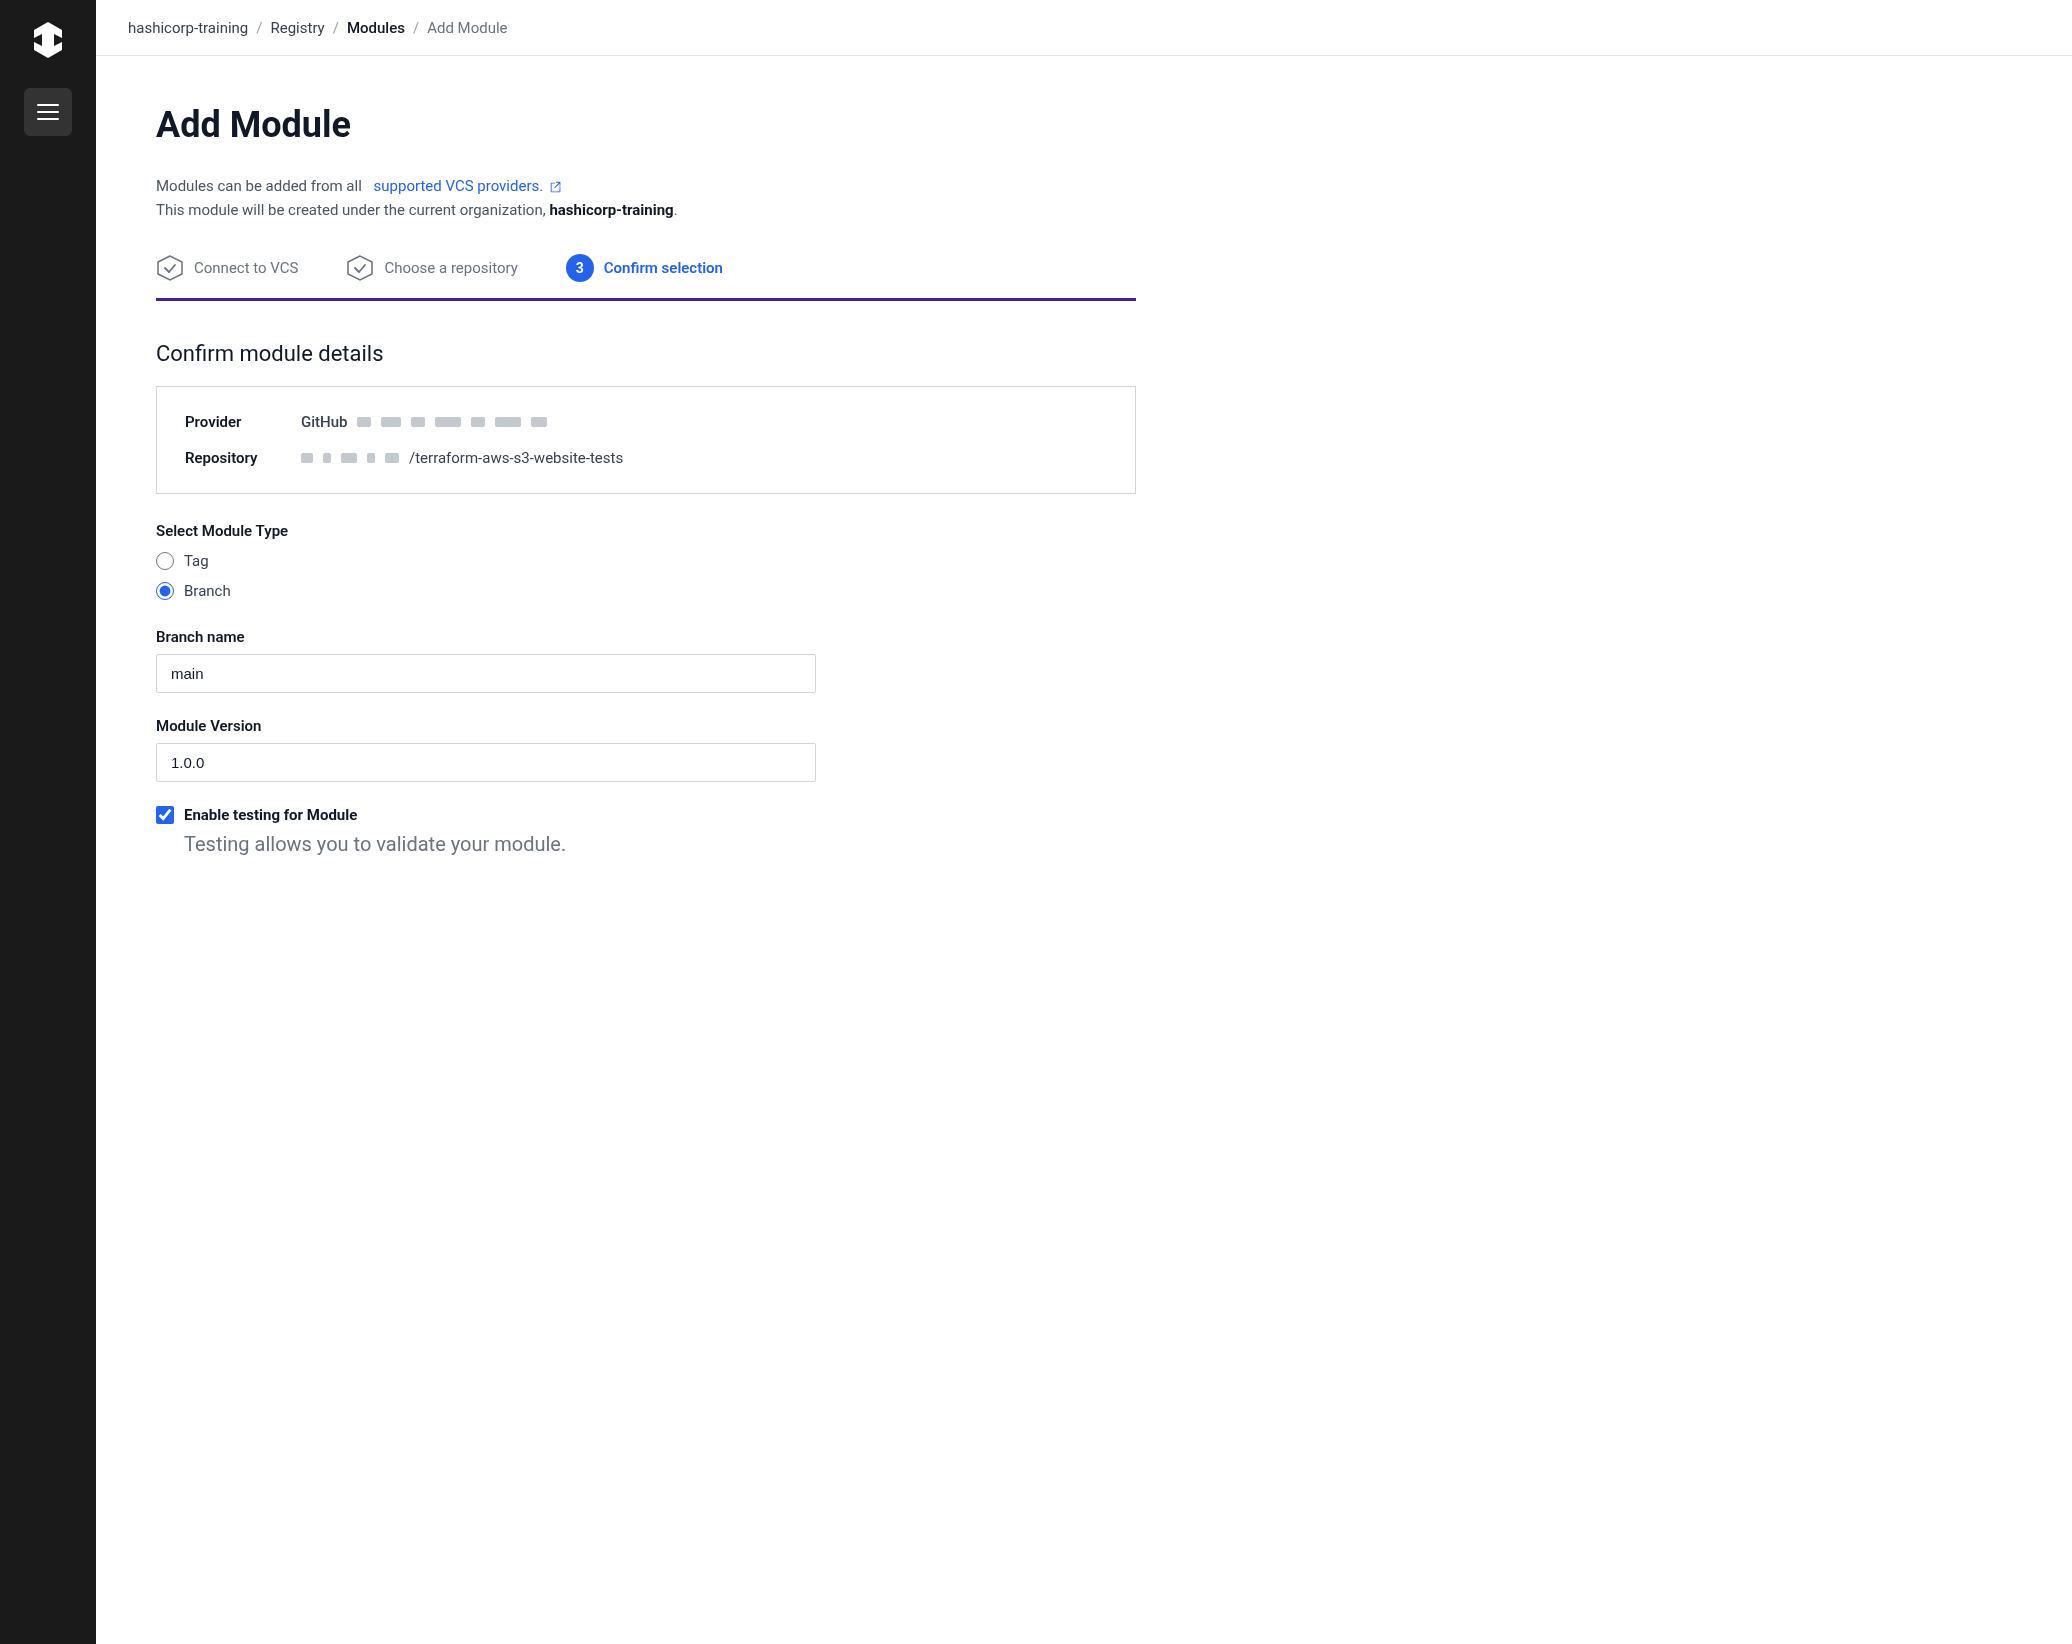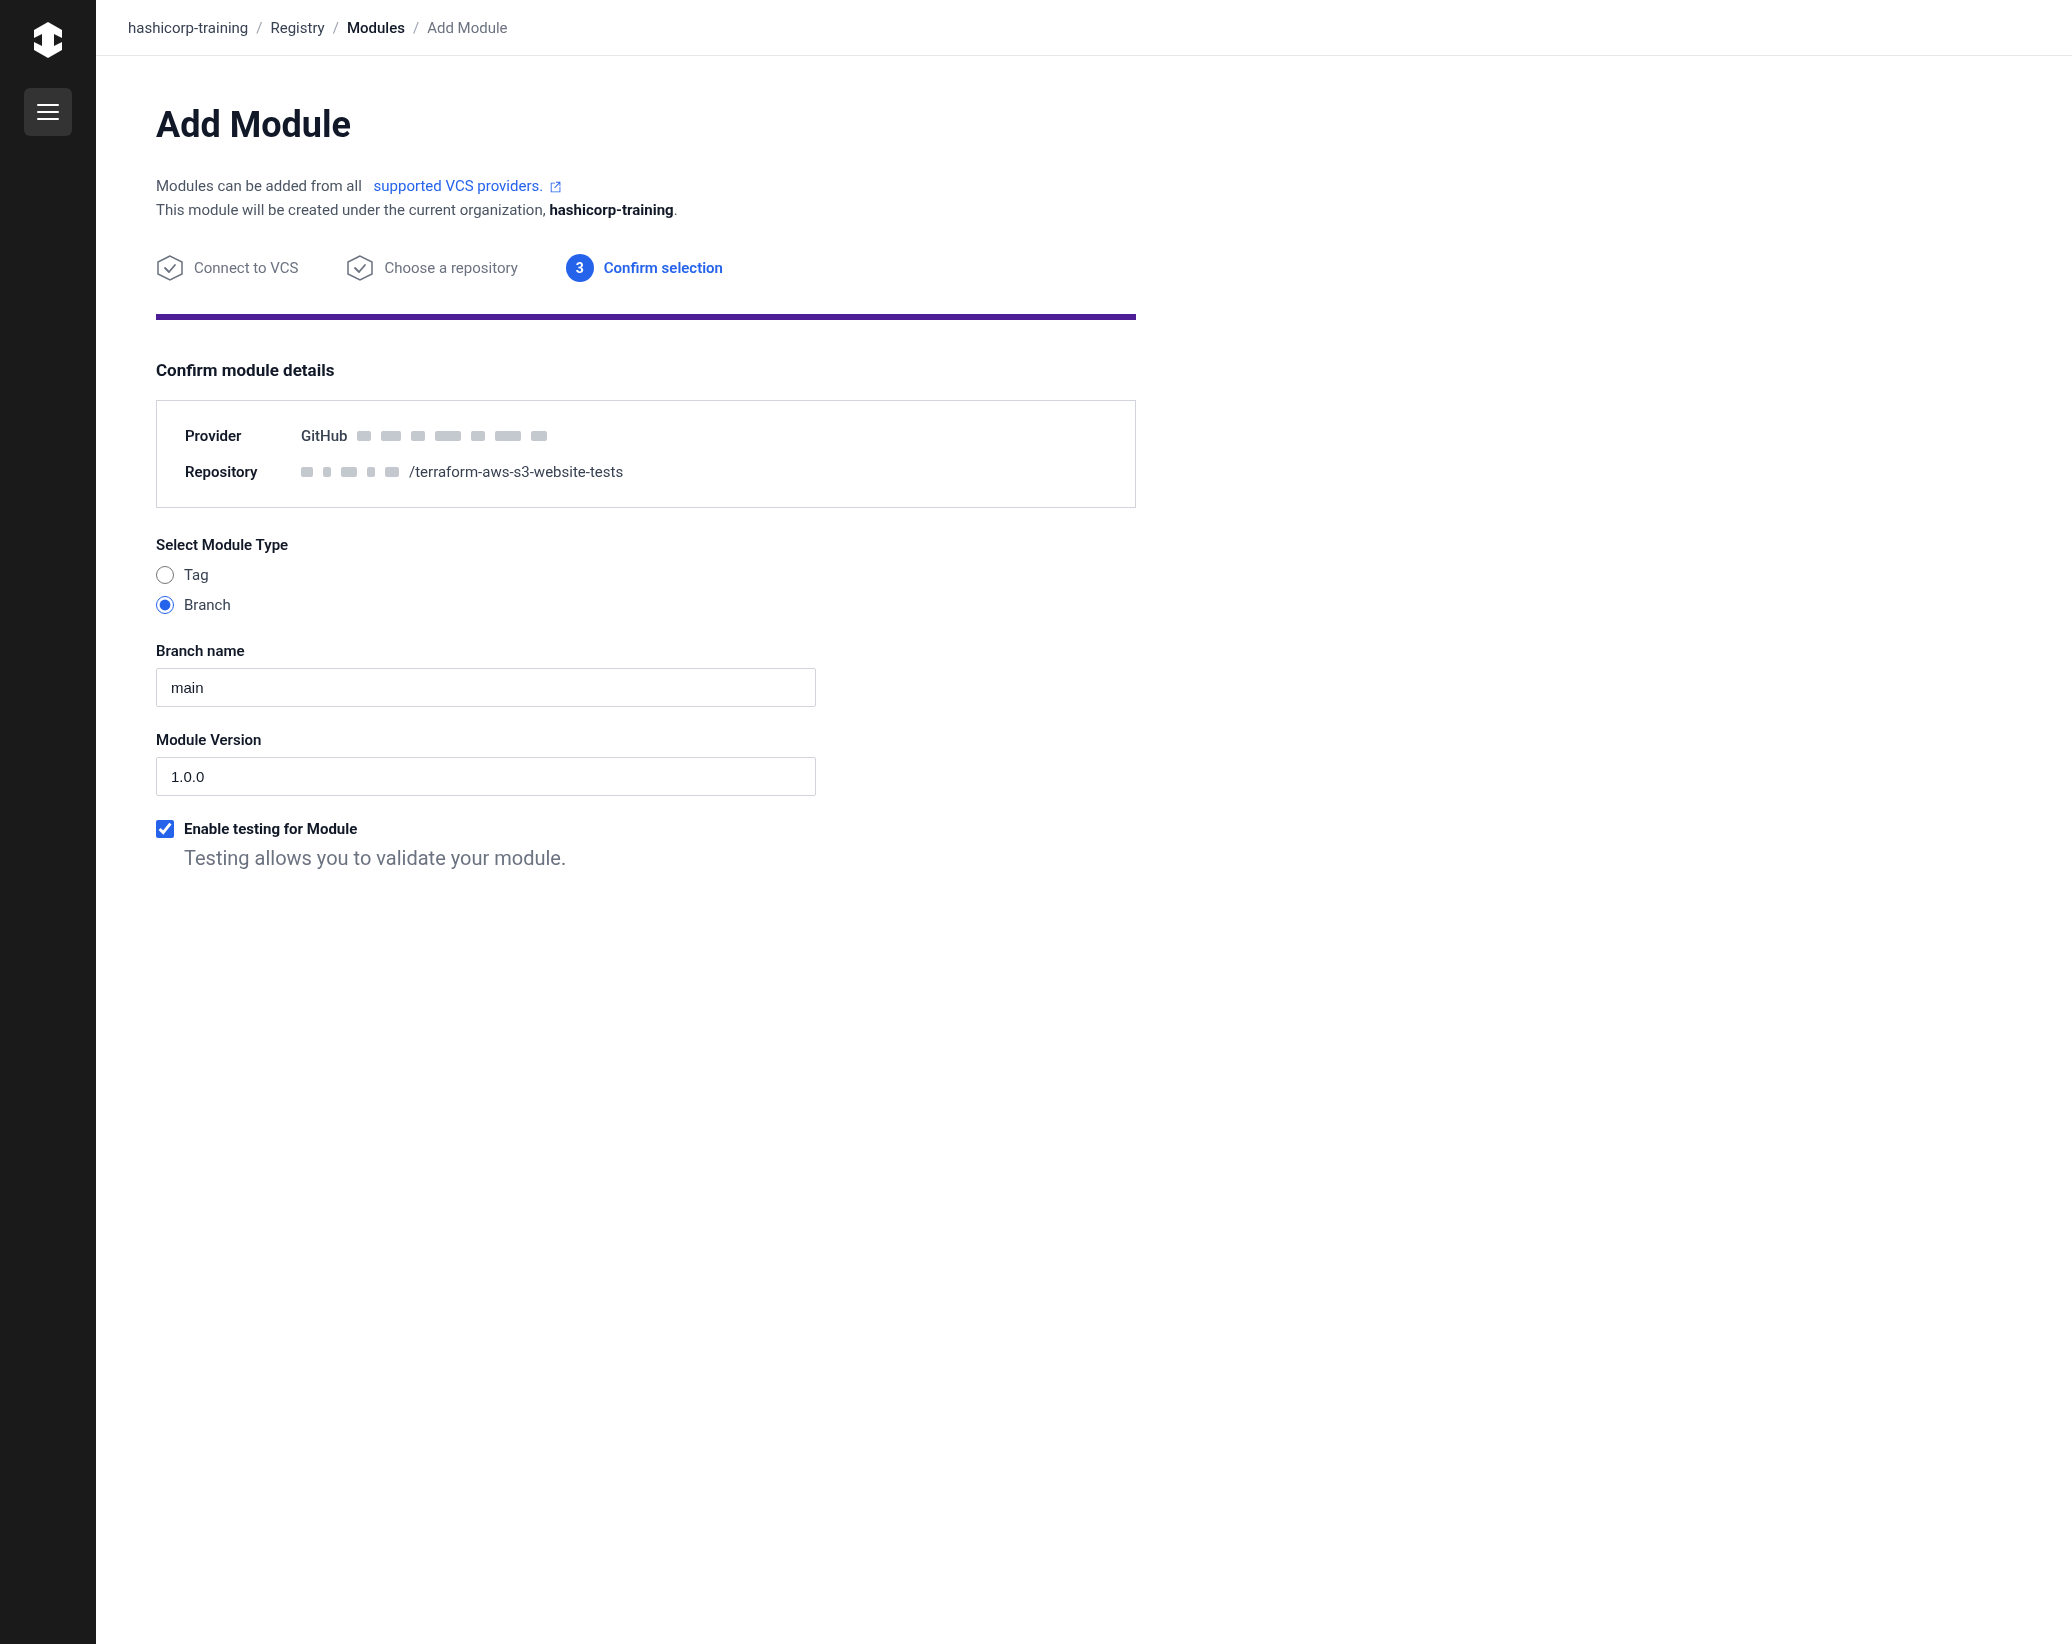--- a/index.html
+++ b/index.html
@@ -90,22 +90,22 @@
     }
     .description strong { color: #111827; }
     .description a { color: #2563eb; text-decoration: none; }
 
     
     .steps {
       display: flex;
       align-items: center;
       gap: 48px;
       margin-bottom: 40px;
-      border-bottom: 6px solid #4c1d95;
-      padding-bottom: 16px;
+      border-bottom: 3px solid #4c1d95;
+      padding-bottom: 0;
       position: relative;
     }
     .steps::before {
       content: '';
       position: absolute;
       bottom: -3px;
       left: 0;
       right: 0;
       height: 3px;
       background: #e5e7eb;
@@ -137,22 +137,22 @@
       color: #fff;
       font-weight: 700;
       font-size: 14px;
       display: flex;
       align-items: center;
       justify-content: center;
     }
 
     
     .section-title {
-      font-size: 17px;
-      font-weight: 700;
+      font-size: 22px;
+      font-weight: 400;
       color: #111827;
       margin-bottom: 20px;
     }
 
     
     .info-box {
       border: 1px solid #d1d5db;
       border-radius: 0;
       padding: 20px 28px;
       margin-bottom: 28px;

